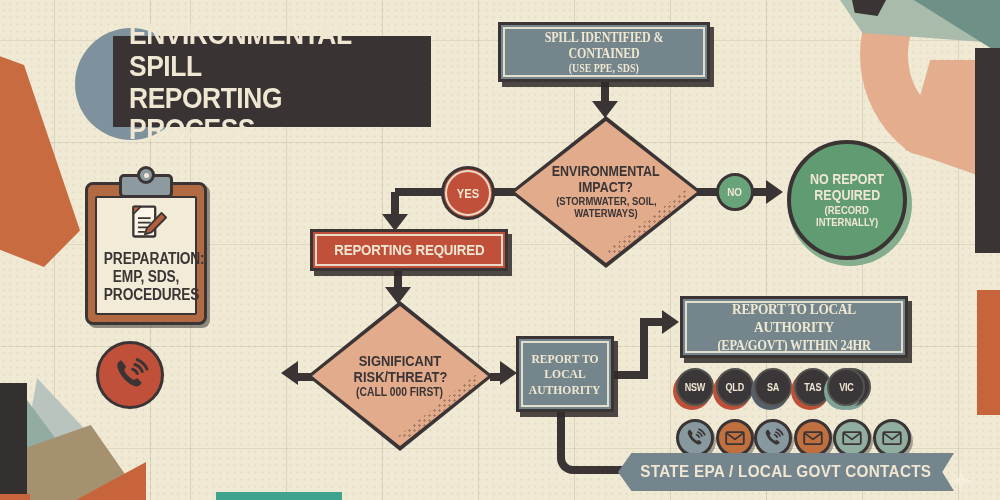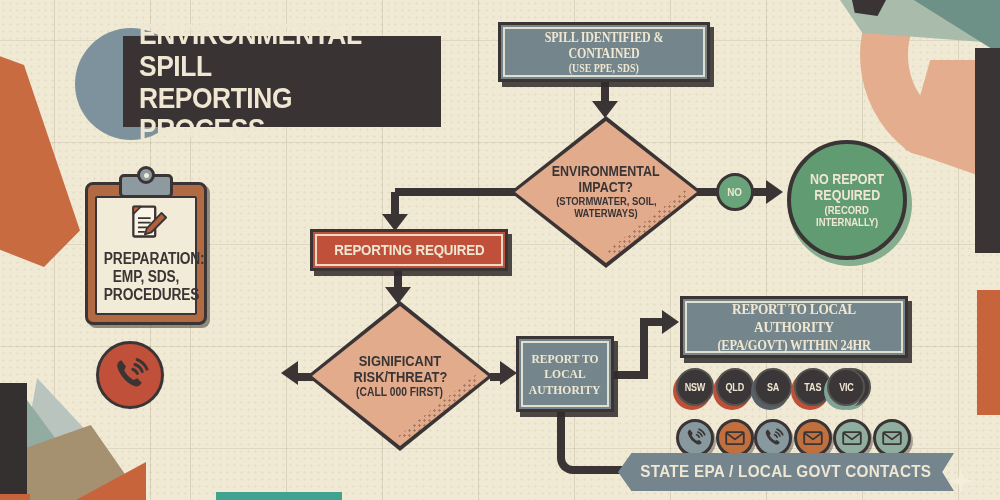--- a/index.html
+++ b/index.html
@@ -97,21 +97,21 @@
 
   <div class="hl" style="left:612px;top:371px;width:36px;"></div>
   <div class="vl" style="left:640px;top:320px;height:59px;"></div>
   <div class="hl" style="left:640px;top:318px;width:24px;"></div>
   <div class="ah ah-right" style="left:662px;top:310px;"></div>
 
   <div class="vl" style="left:557px;top:412px;height:46px;"></div>
   <div class="abs" style="left:557px;top:450px;width:22px;height:24px;border-left:8px solid #3a3435;border-bottom:8px solid #3a3435;border-bottom-left-radius:16px;z-index:2;"></div>
   <div class="hl" style="left:574px;top:466px;width:62px;"></div>
 
-  <div class="node" style="left:123px;top:36px;width:318px;height:91px;background:#393334;align-items:center;justify-content:center;padding-left:16px;">
+  <div class="node" style="left:113px;top:36px;width:318px;height:91px;background:#393334;align-items:center;justify-content:center;padding-left:16px;">
     <div class="cxl cream b" style="font-size:30px;line-height:1.06;letter-spacing:-.5px;text-align:left;">
       <span class="line">ENVIRONMENTAL SPILL</span>
       <span class="line">REPORTING PROCESS</span>
     </div>
   </div>
 
   <div class="abs" style="left:85px;top:170px;width:122px;height:155px;z-index:3;">
     <div class="abs" style="left:0;top:12px;width:122px;height:143px;background:#b26a43;border:3px solid #3a3435;border-radius:8px;box-shadow:3px 3px 0 rgba(48,42,42,.5);"></div>
     <div class="abs" style="left:10px;top:26px;width:102px;height:119px;background:#f2ebd7;border:2px solid #3a3435;border-radius:2px;"></div>
     <div class="abs" style="left:34px;top:4px;width:54px;height:24px;background:#8d9ba0;border:3px solid #3a3435;border-radius:5px;z-index:2;"></div>
@@ -140,20 +140,23 @@
     <div class="d-outer"></div>
     <div class="d-inner"></div>
     <div class="d-text b" style="line-height:1.08;">
       <span class="cx" style="font-size:14.5px;">ENVIRONMENTAL</span>
       <span class="cx" style="font-size:14.5px;">IMPACT?</span>
       <span class="cx" style="font-size:11px;">(STORMWATER, SOIL,</span>
       <span class="cx" style="font-size:11px;">WATERWAYS)</span>
     </div>
   </div>
 
+  <div class="node circlenode red" style="left:441px;top:166px;width:54px;height:54px;outline:2px solid rgba(240,233,214,.9);outline-offset:-6px;">
+    <span class="cx cream b" style="font-size:13px;">YES</span>
+  </div>
   <div class="node circlenode" style="left:716px;top:173px;width:38px;height:38px;background:#69a379;">
     <span class="cx cream b" style="font-size:11.5px;">NO</span>
   </div>
 
   <div class="node circlenode" style="left:787px;top:140px;width:120px;height:120px;background:#619b71;border-width:4px;box-shadow:3px 4px 0 2px #84ae8d;line-height:1.1;">
     <span class="cx cream b" style="font-size:14.5px;">NO REPORT</span>
     <span class="cx cream b" style="font-size:14.5px;">REQUIRED</span>
     <span class="cx cream b" style="font-size:11px;">(RECORD</span>
     <span class="cx cream b" style="font-size:11px;">INTERNALLY)</span>
   </div>

